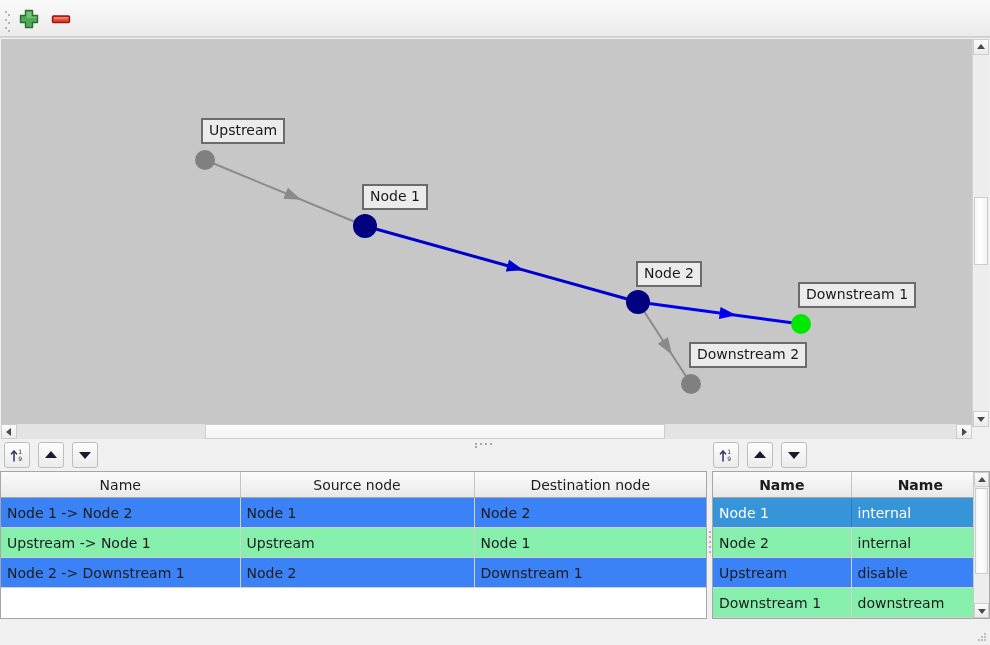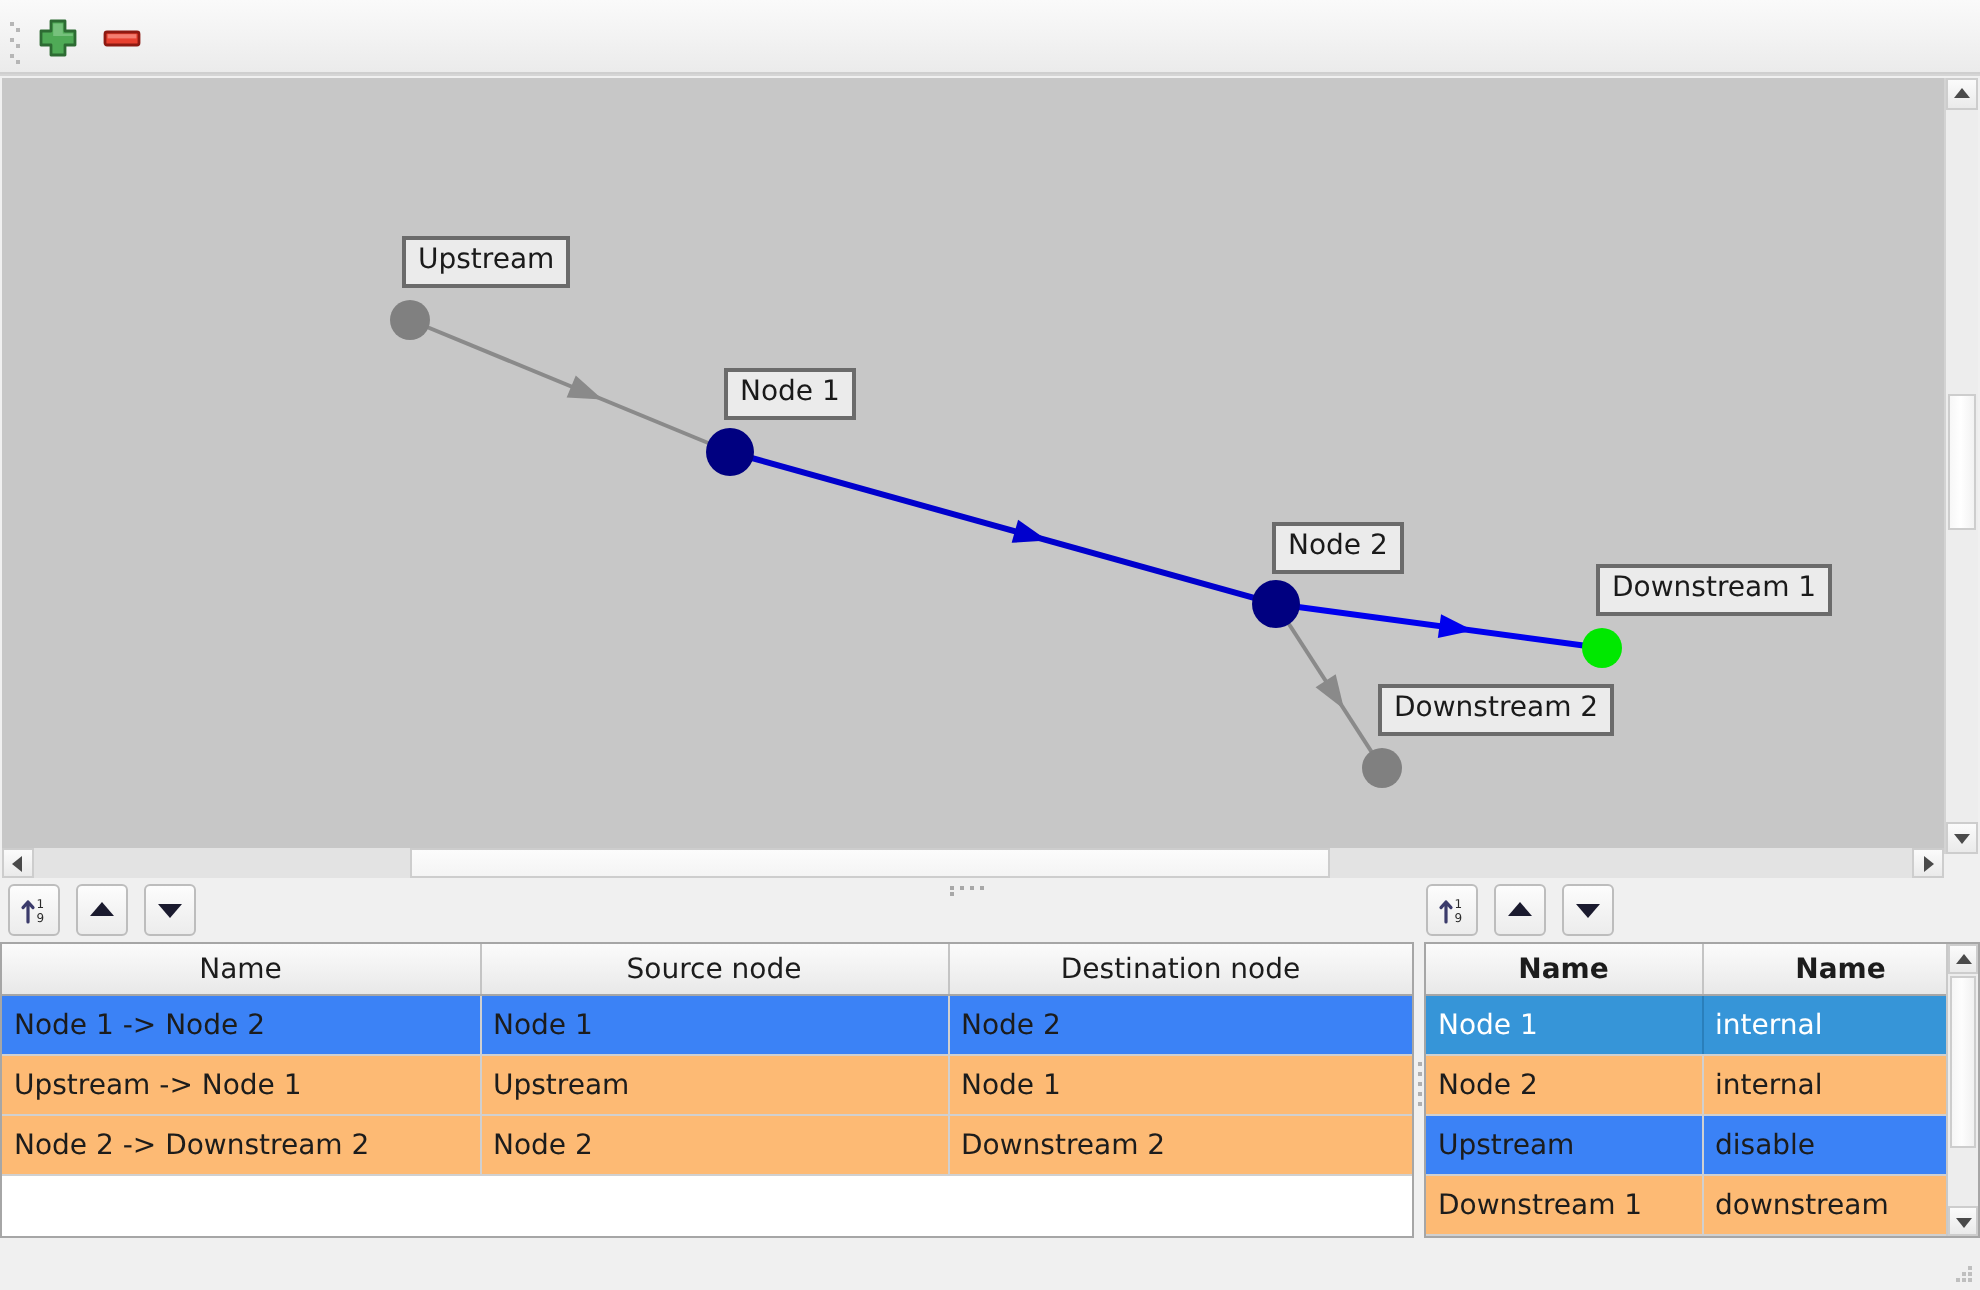--- a/index.html
+++ b/index.html
@@ -203,21 +203,21 @@
   table.grid td {
     height: 29px;
     border-right: 1px solid #d0d0d0;
     border-bottom: 1px solid #d0d0d0;
     padding: 0 6px;
     white-space: nowrap;
     overflow: hidden;
   }
   table.grid td:last-child { border-right: none; }
   table.grid tr.odd td  { background: #3b82f6; }
-  table.grid tr.even td { background: #fdba74; }
+  table.grid tr.even td { background: #86efac; }
   table.grid tr.sel td  { background: #3695d8; color: #ffffff; border-right-color:#2a7fbb; }
   table.grid tr.filler td { height: 16px; background:#ffffff; border-bottom:none; border-right:none;}
 
   
   .grid-vscroll {
     position:absolute; right:0; top:0; width:16px; bottom:0;
     background:#ededed; border-left:1px solid #c9c9c9;
     box-sizing:border-box;
   }
   .grid-vscroll .sb-arrow{
@@ -385,24 +385,24 @@
           <tr class="odd">
             <td>Node 1 -&gt; Node 2</td>
             <td>Node 1</td>
             <td>Node 2</td>
           </tr>
           <tr class="even">
             <td>Upstream -&gt; Node 1</td>
             <td>Upstream</td>
             <td>Node 1</td>
           </tr>
-          <tr class="even">
-            <td>Node 2 -&gt; Downstream 2</td>
+          <tr class="odd">
+            <td>Node 2 -&gt; Downstream 1</td>
             <td>Node 2</td>
-            <td>Downstream 2</td>
+            <td>Downstream 1</td>
           </tr>
           <tr class="filler">
             <td colspan="3"></td>
           </tr>
         </tbody>
     </table>
   </div>
 
   <div class="h-splitter" style="left:707px; top:471px; height:148px;">
     <i style="top:60px"></i>

